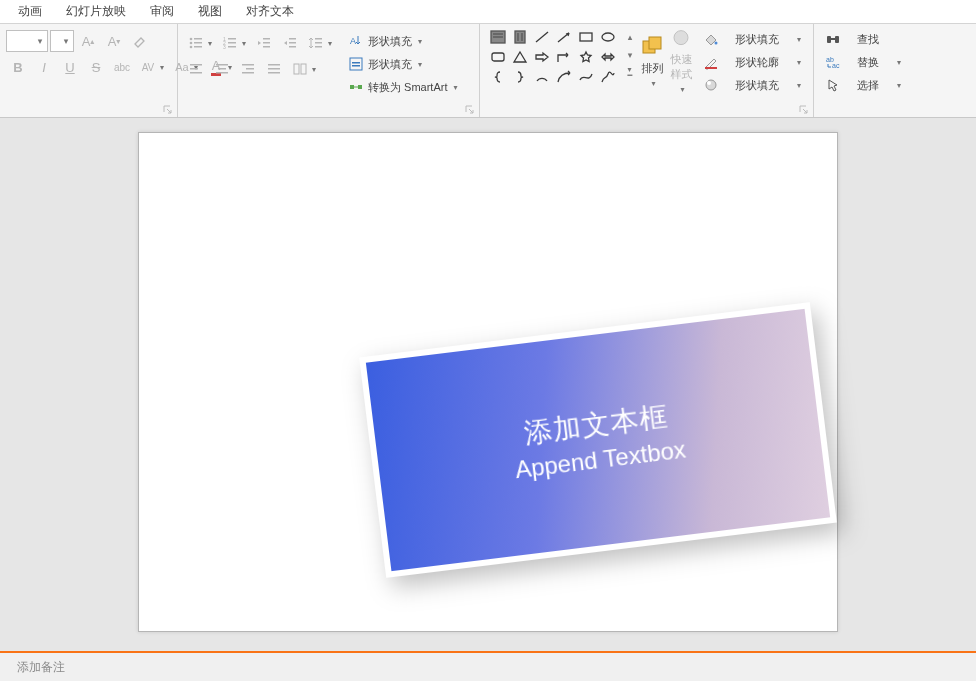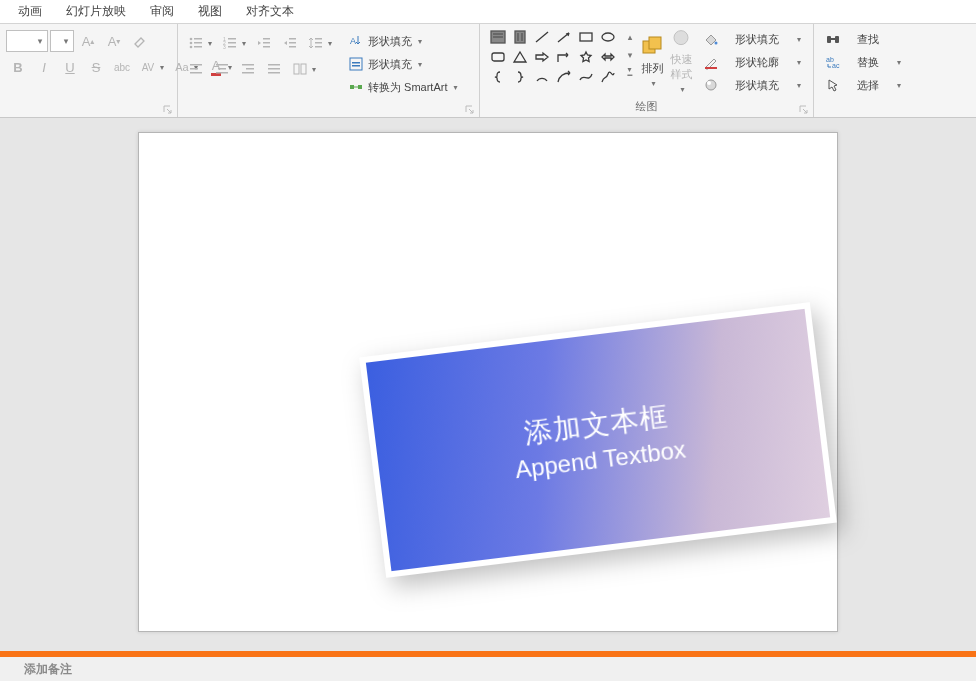--- a/index.html
+++ b/index.html
@@ -60,21 +60,21 @@
 
 
 .canvas-area { position: absolute; top: 118px; left: 0; right: 0; bottom: 40px; background: #e6e6e6; display: flex; justify-content: center; }
 .slide { position: absolute; top: 14px; width: 700px; height: 500px; background: #fff; border: 1px solid #b5b5b5; box-shadow: 0 0 4px rgba(0,0,0,.12); }
 .textbox-wrap { position: absolute; left: 232px; top: 196px; width: 454px; height: 222px; transform: rotate(-7deg); filter: drop-shadow(6px 10px 12px rgba(0,0,0,.25)); }
 .textbox { width: 100%; height: 100%; border: 6px solid #fff; background: linear-gradient(100deg, #3b5fe0 0%, #6c7ae4 38%, #c9b8d6 75%, #dfcfe0 100%); display: flex; flex-direction: column; align-items: center; justify-content: center; color: #fff; }
 .tb-line1 { font-size: 28px; letter-spacing: 1px; }
 .tb-line2 { font-size: 24px; margin-top: 2px; }
 
 
-.notes-bar { position: absolute; left: 0; right: 0; bottom: 0; height: 30px; background: #f0f0f0; border-top: 6px solid #f97316; display: flex; align-items: center; padding-left: 24px; font-size: 12px; color: #8a8a8a; font-weight: bold; }
+.notes-bar { position: absolute; left: 0; right: 0; bottom: 0; height: 30px; background: #f0f0f0; border-top: 2px solid #f97316; display: flex; align-items: center; padding-left: 17px; font-size: 12px; color: #8a8a8a; }
 </style>
 </head>
 <body>
 
 <div class="menu-bar">
   <div class="menu-item">动画</div>
   <div class="menu-item">幻灯片放映</div>
   <div class="menu-item">审阅</div>
   <div class="menu-item">视图</div>
   <div class="menu-item">对齐文本</div>
@@ -399,21 +399,20 @@
         <div class="sbtn">
           <svg class="ico" viewBox="0 0 16 16">
               <circle cx="8" cy="8" r="5" fill="#d9d9d9" stroke="#999"></circle>
               <circle cx="6" cy="6" r="2" fill="#fff"></circle>
             </svg>
           <span>形状填充</span>
             <span class="tri">▾</span>
         </div>
       </div>
     </div>
-    <div class="group-label">绘图</div>
     <div class="dlg-launch"><svg viewBox="0 0 12 12">
           <path d="M2 2h6M2 2v6M5 5l4 4M9 9V6M9 9H6" stroke="#777" fill="none"></path>
         </svg></div>
   </div>
 
   <div class="group edit-group" style="flex:1;border-right:none">
     <div class="group-body">
       <div class="edit-btn">
         <svg class="ico" viewBox="0 0 16 16">
             <rect x="2" y="5" width="4" height="7" rx="1" fill="#555"></rect>

